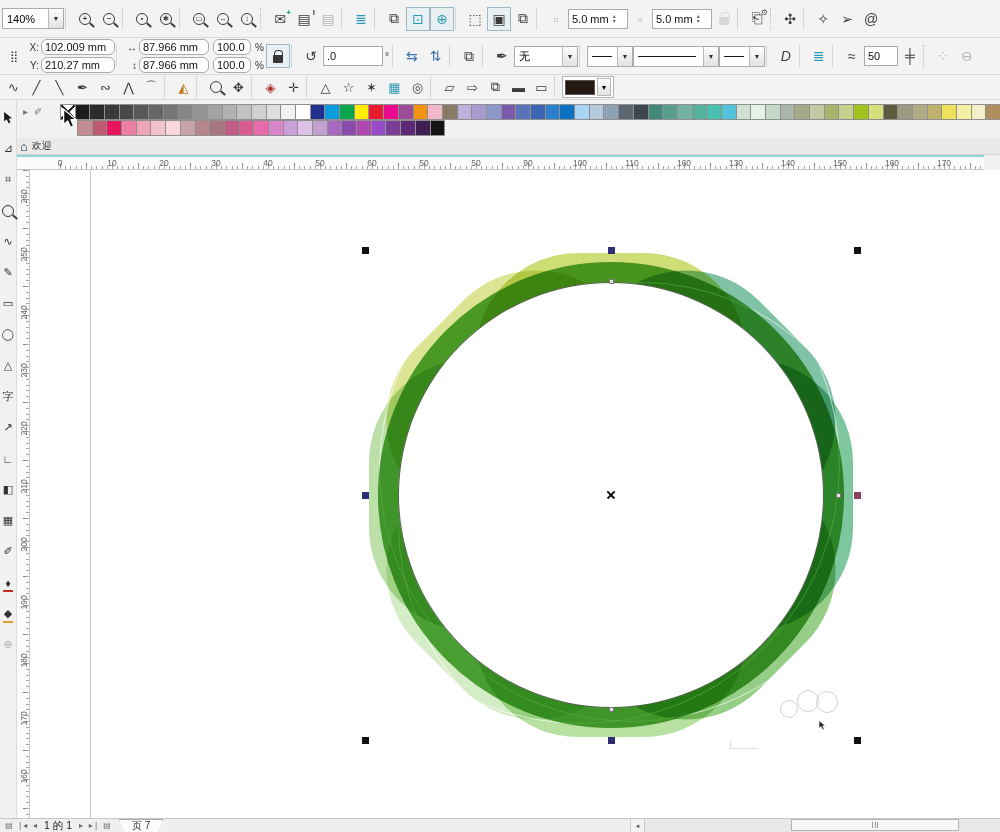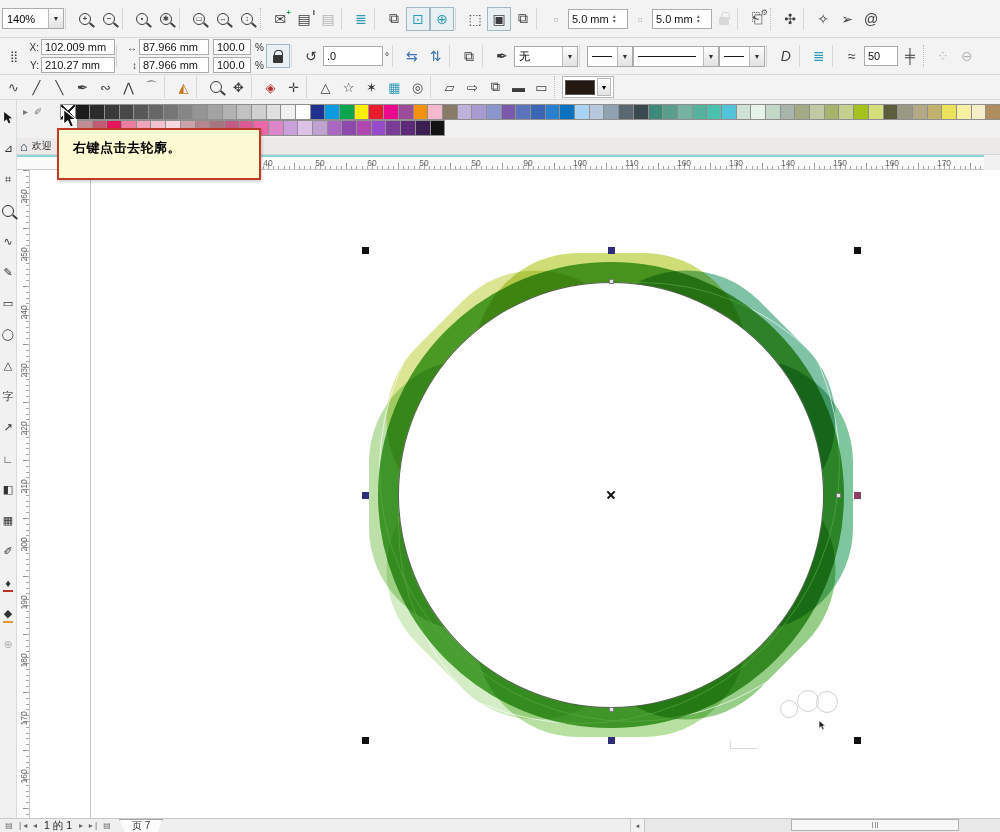--- a/index.html
+++ b/index.html
@@ -30,21 +30,21 @@
   .lockdis{background:#a9a9a9;} .lockdis::before{border-color:#a9a9a9;}
   
   .field{display:inline-flex;align-items:center;background:#fff;border:1px solid #ababab;height:20px;font-size:11px;color:#111;padding:0 3px;flex:0 0 auto;}
   .fval{white-space:nowrap;}
   .spin .spinbtns{display:inline-flex;flex-direction:column;margin-left:4px;color:#666;}
   .spin .su,.spin .sd{font-size:6px;line-height:5px;}
   .combo{display:inline-flex;align-items:center;background:#fff;border:1px solid #ababab;height:21px;font-size:11px;padding-left:4px;flex:0 0 auto;}
   .combo .dd{width:15px;height:19px;margin-left:auto;border-left:1px solid #b9b9b9;background:linear-gradient(#fdfdfd,#e2e2e2);display:flex;align-items:center;justify-content:center;font-size:7px;color:#333;}
   .stack2{display:inline-flex;flex-direction:column;gap:1px;flex:0 0 auto;}
   .srow{display:flex;align-items:center;gap:2px;height:17px;}
-  .srow .field{height:16px;}
+  .srow .field{height:16px;border-radius:6px;}
   .lbl{font-size:10px;color:#333;width:13px;text-align:right;}
   .pctlbl{font-size:10px;color:#333;margin:0 2px;}
   .lineprev{display:inline-block;border-top:1.6px solid #1a1a1a;}
   .swatchbtn{display:inline-flex;align-items:center;border:1px solid #b5b5b5;background:#fff;height:22px;padding:2px;flex:0 0 auto;}
   .swatchbtn .chip{width:30px;height:15px;background:#241812;border:1px solid #555;}
 
   
   #palette{position:absolute;left:17px;right:0;top:100px;height:38px;background:#f2f1f2;}
   .palrow{position:absolute;display:flex;}
   #palrow1{left:43px;top:4px;}
@@ -602,23 +602,20 @@
     <div class="wmc" style="left:750px;top:530px;width:18px;height:18px;"></div>
     <div class="wmc" style="left:767px;top:520px;width:22px;height:22px;"></div>
     <div class="wmc" style="left:786px;top:521px;width:22px;height:22px;"></div>
     <div class="wml" style="left:700px;top:578px;width:28px;height:1px;"></div>
     <div class="wml" style="left:700px;top:571px;width:1px;height:8px;"></div>
     <svg id="cursor-mini" style="left:788px;top:550px" width="9" height="11" viewBox="0 0 12 16">
         <path d="M1 1 L1 12 L4 9.5 L6 14 L8.2 13 L6.3 8.6 L10 8.3 Z" fill="#222" stroke="#fff" stroke-width="0.8"></path>
       </svg>
   </div>
 
-  <div id="tooltip">
-    <span>右键点击去轮廓。</span>
-  </div>
 
   <svg id="cursor-main" width="17" height="22" viewBox="0 0 12 16">
       <path d="M1 1 L1 12 L4 9.5 L6 14 L8.2 13 L6.3 8.6 L10 8.3 Z" fill="#111" stroke="#fff" stroke-width="0.9"></path>
     </svg>
 
   <div id="statusbar">
     <span class="snav" id="pagenav">
         <span>▤</span>
         <span>❘◂</span>
         <span>◂</span>

